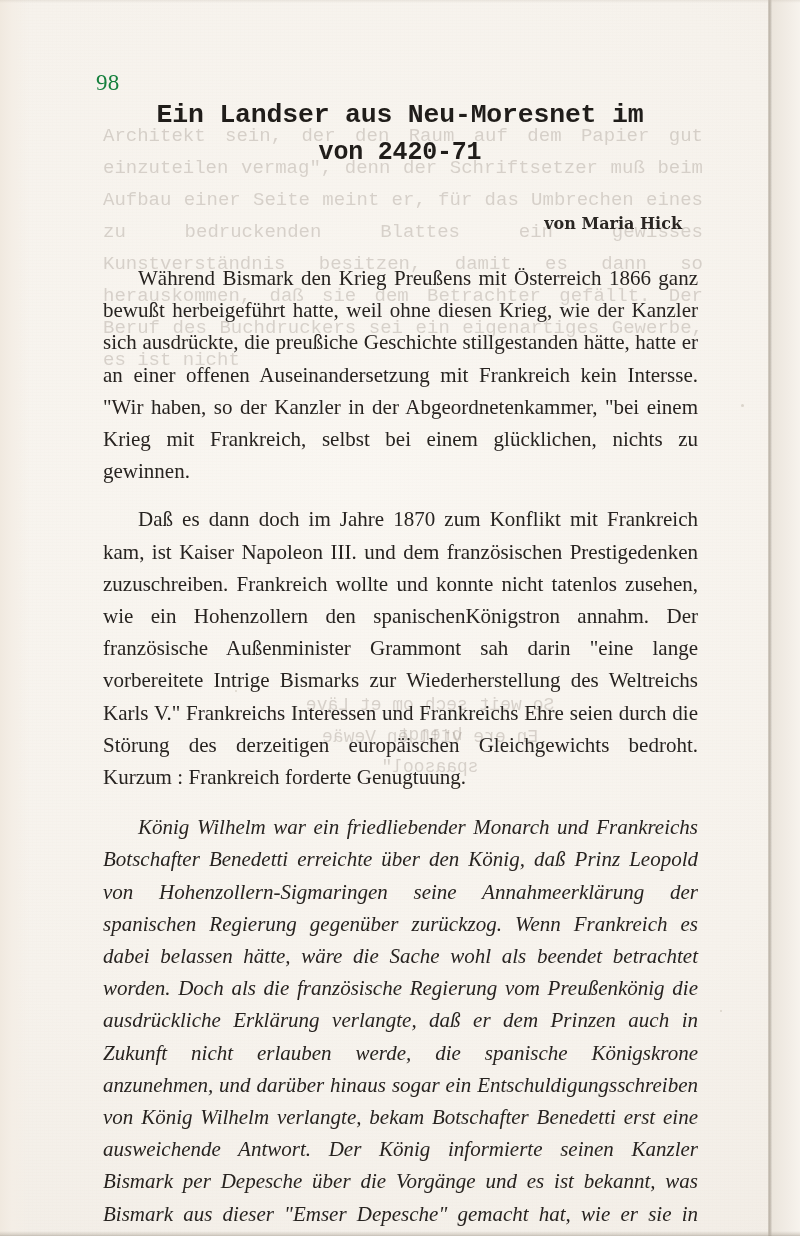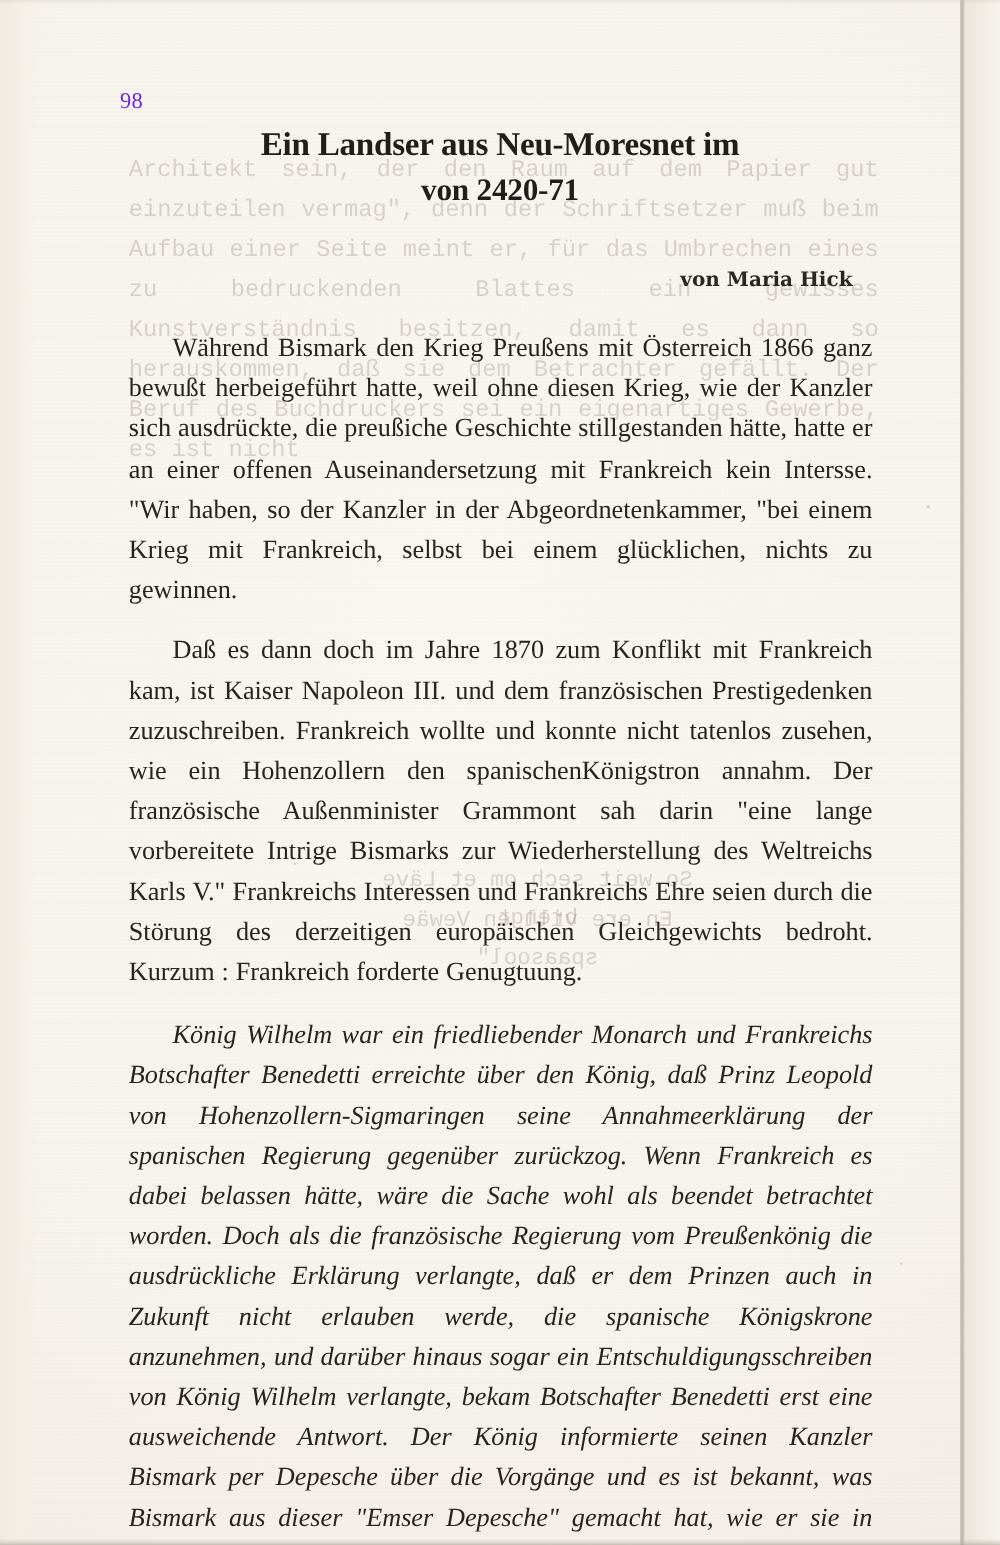--- a/index.html
+++ b/index.html
@@ -105,35 +105,35 @@
   
   .content {
     position: absolute;
     inset: 0;
   }
 
   .page-number {
     position: absolute;
     left: 96px;
     top: 70px;
-    font-size: 18px;
-    color: #6d28d9;
+    font-size: 23px;
+    color: #15803d;
     letter-spacing: 0.3px;
   }
 
   .title-block {
     position: absolute;
     left: 103px;
     top: 96px;
     width: 594px;
     text-align: center;
   }
 
   .title-line {
-    font-family: Liberation Serif, serif;
+    font-family: Liberation Mono, monospace;
     font-weight: 700;
     font-size: 26.5px;
     line-height: 38px;
     color: #201d1a;
     letter-spacing: -0.2px;
     white-space: nowrap;
   }
   .title-line.l2 { font-size: 26.5px; }
   .title-line.l3 { font-size: 25px; }
 

